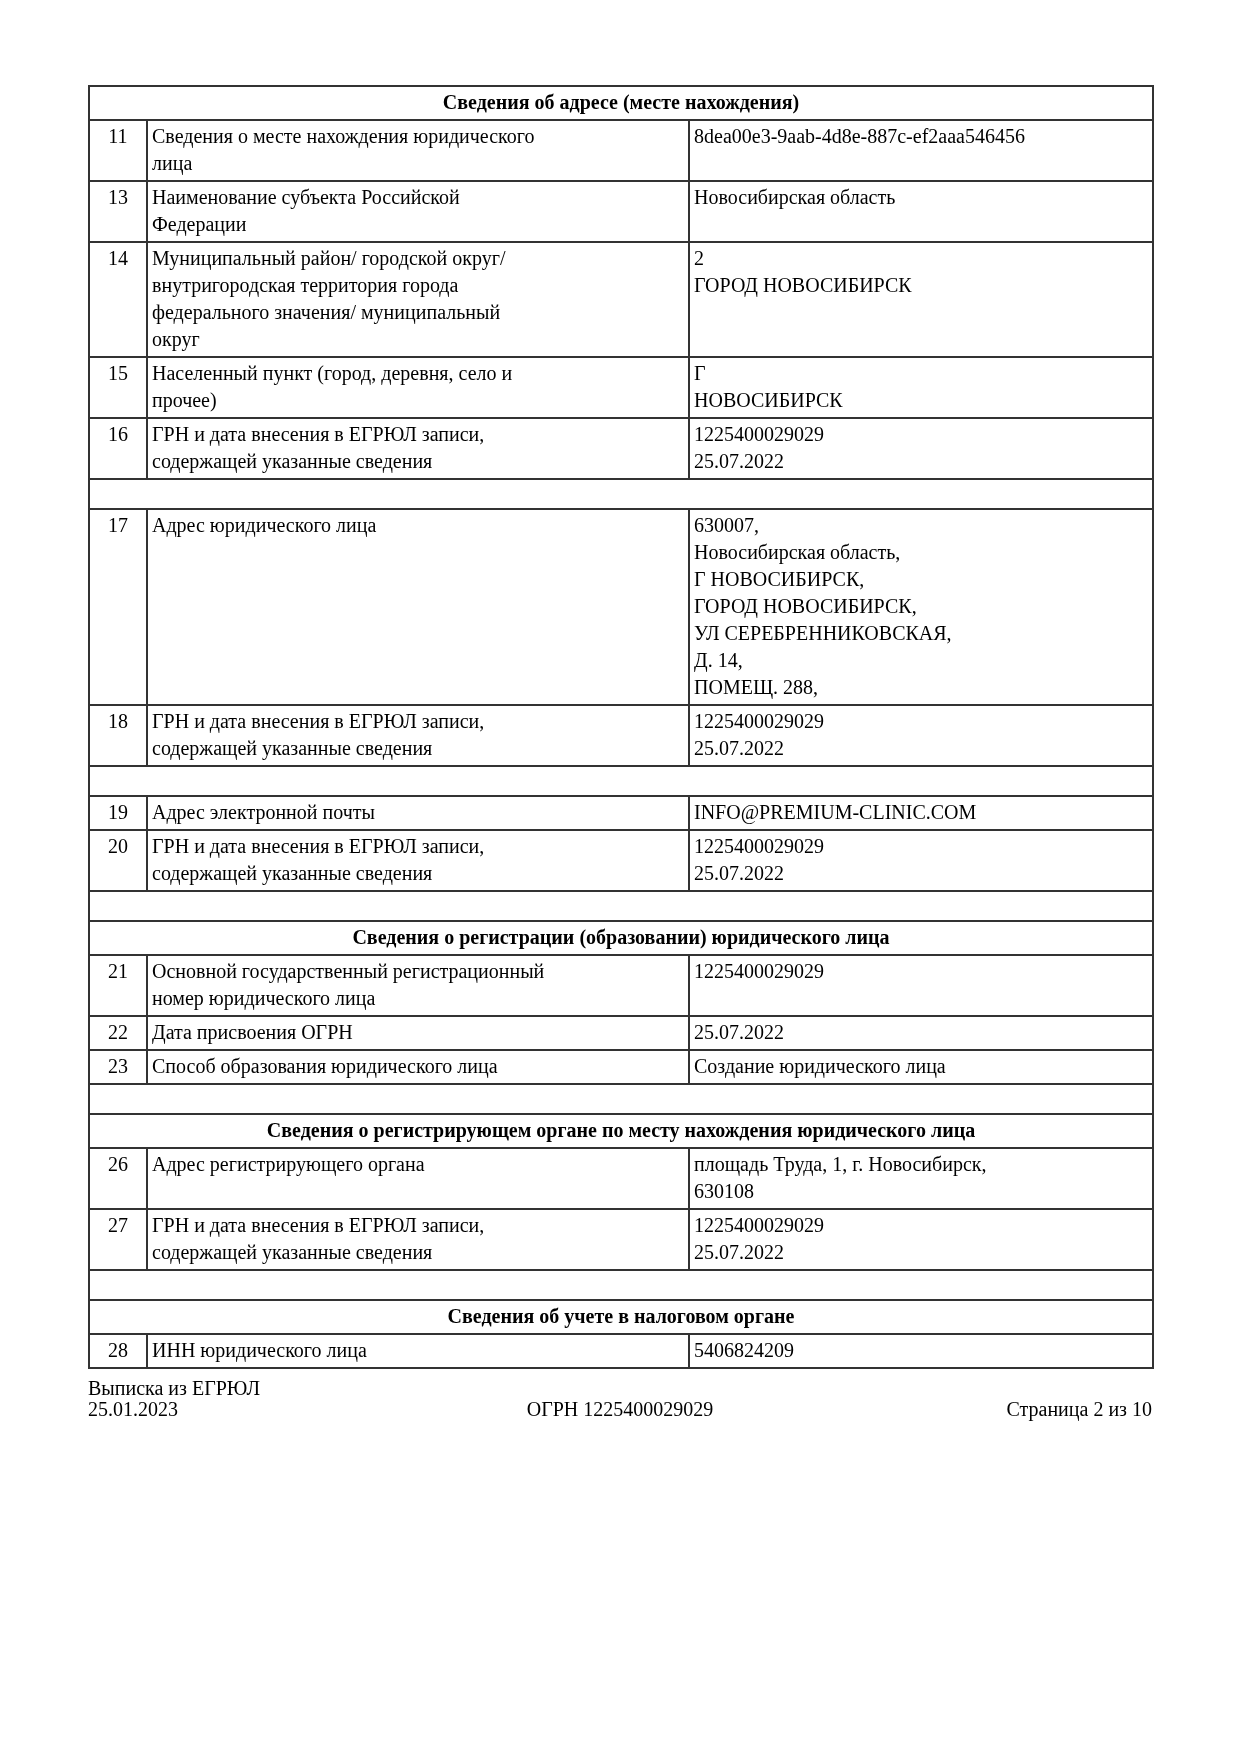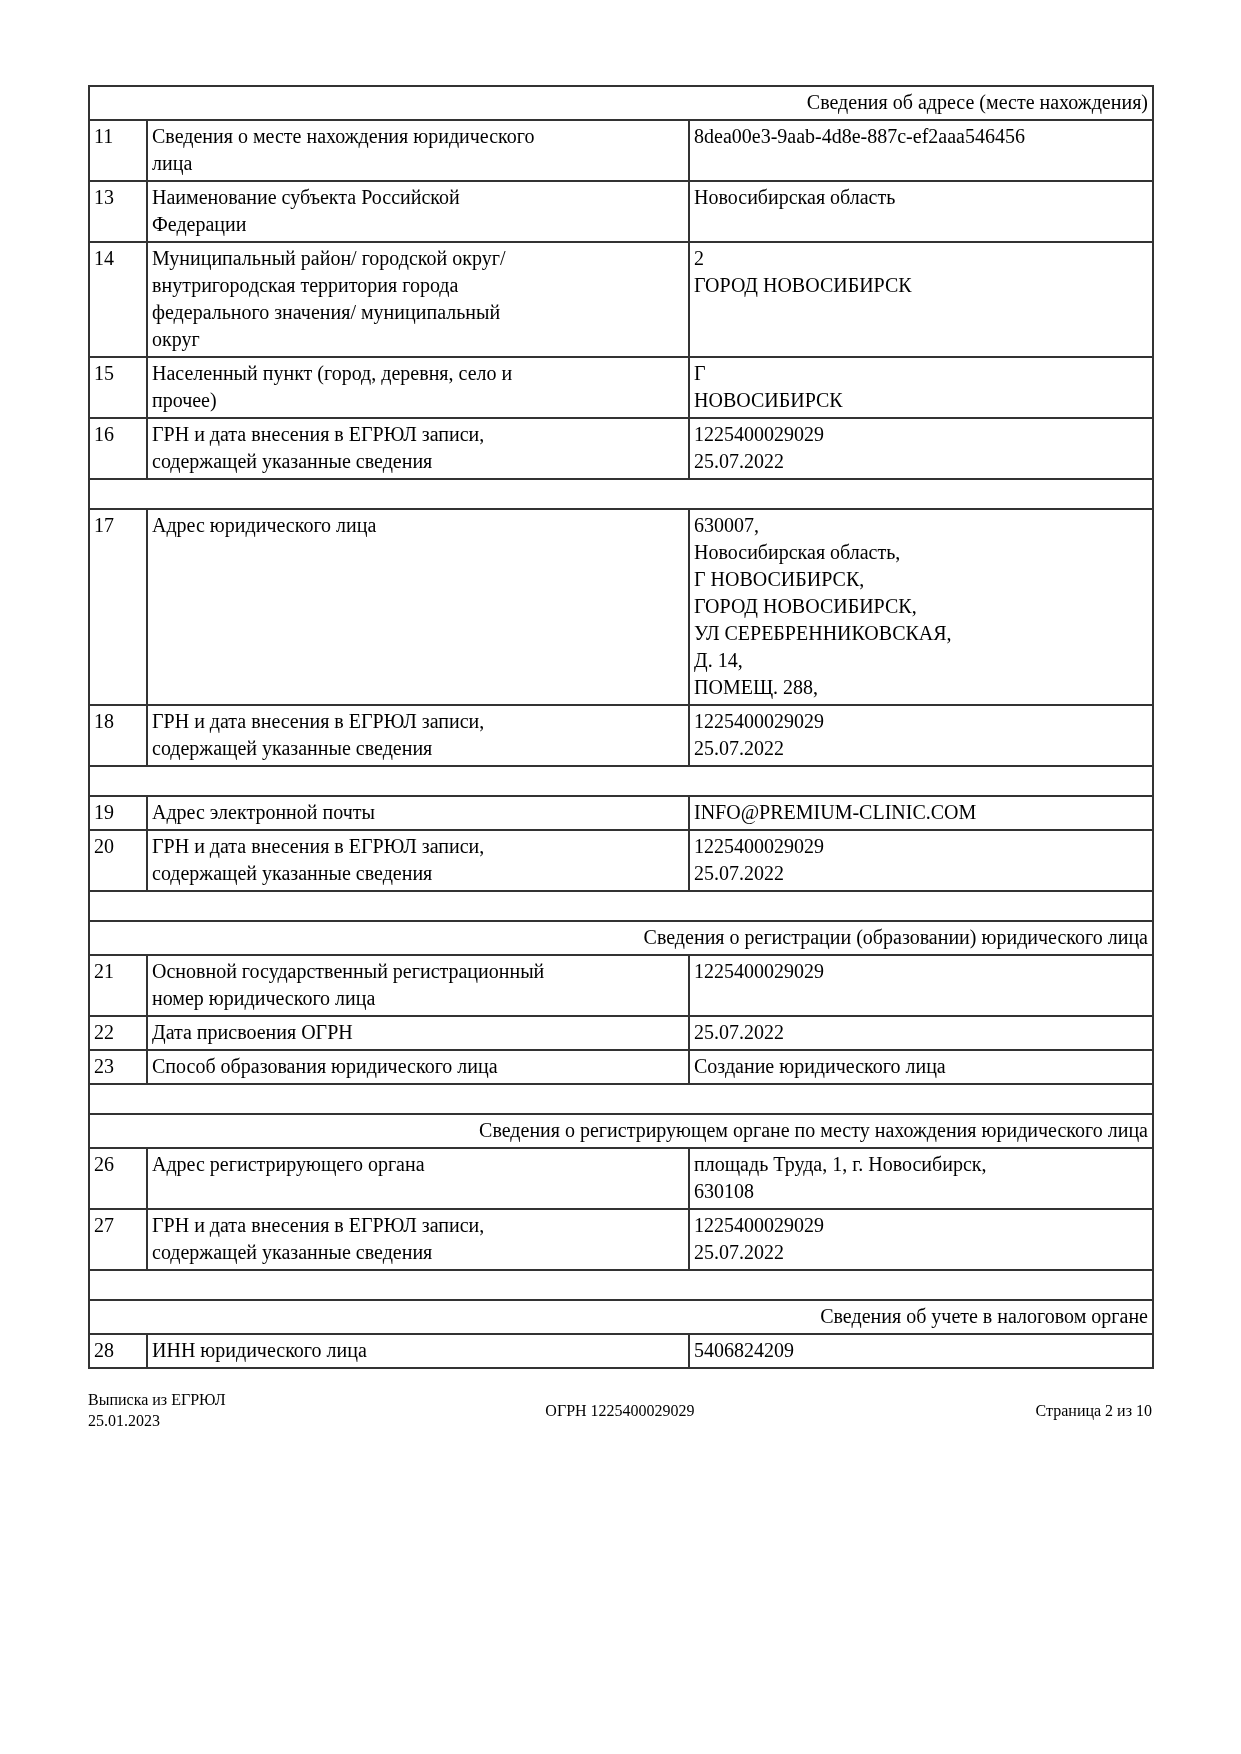--- a/index.html
+++ b/index.html
@@ -26,42 +26,43 @@
   table.egrul-table td {
     border: 2px solid #333333;
     vertical-align: top;
     font-size: 20px;
     line-height: 27px;
     padding: 2px 4px 3px 4px;
     white-space: pre-line;
     word-wrap: break-word;
   }
   td.num-cell {
+    text-align: center;
     white-space: normal;
     border-radius: 26px;
   }
   td.section-title-cell {
-    text-align: right;
-    font-weight: normal;
+    text-align: center;
+    font-weight: bold;
     font-size: 21px;
     white-space: normal;
     padding-top: 2px;
     padding-bottom: 2px;
   }
   tr.spacer-row td {
     height: 28px;
     padding: 0;
   }
   .footer {
     width: 1064px;
     display: flex;
     justify-content: space-between;
-    align-items: center;
-    margin-top: 20px;
-    font-size: 16px;
+    align-items: flex-end;
+    margin-top: 9px;
+    font-size: 20px;
     line-height: 21px;
   }
   .footer-left  { text-align: left;   width: 330px; }
   .footer-center{ text-align: center; flex: 1; }
   .footer-right { text-align: right;  width: 330px; }
 </style>
 </head>
 <body>
 
 <div class="page">

